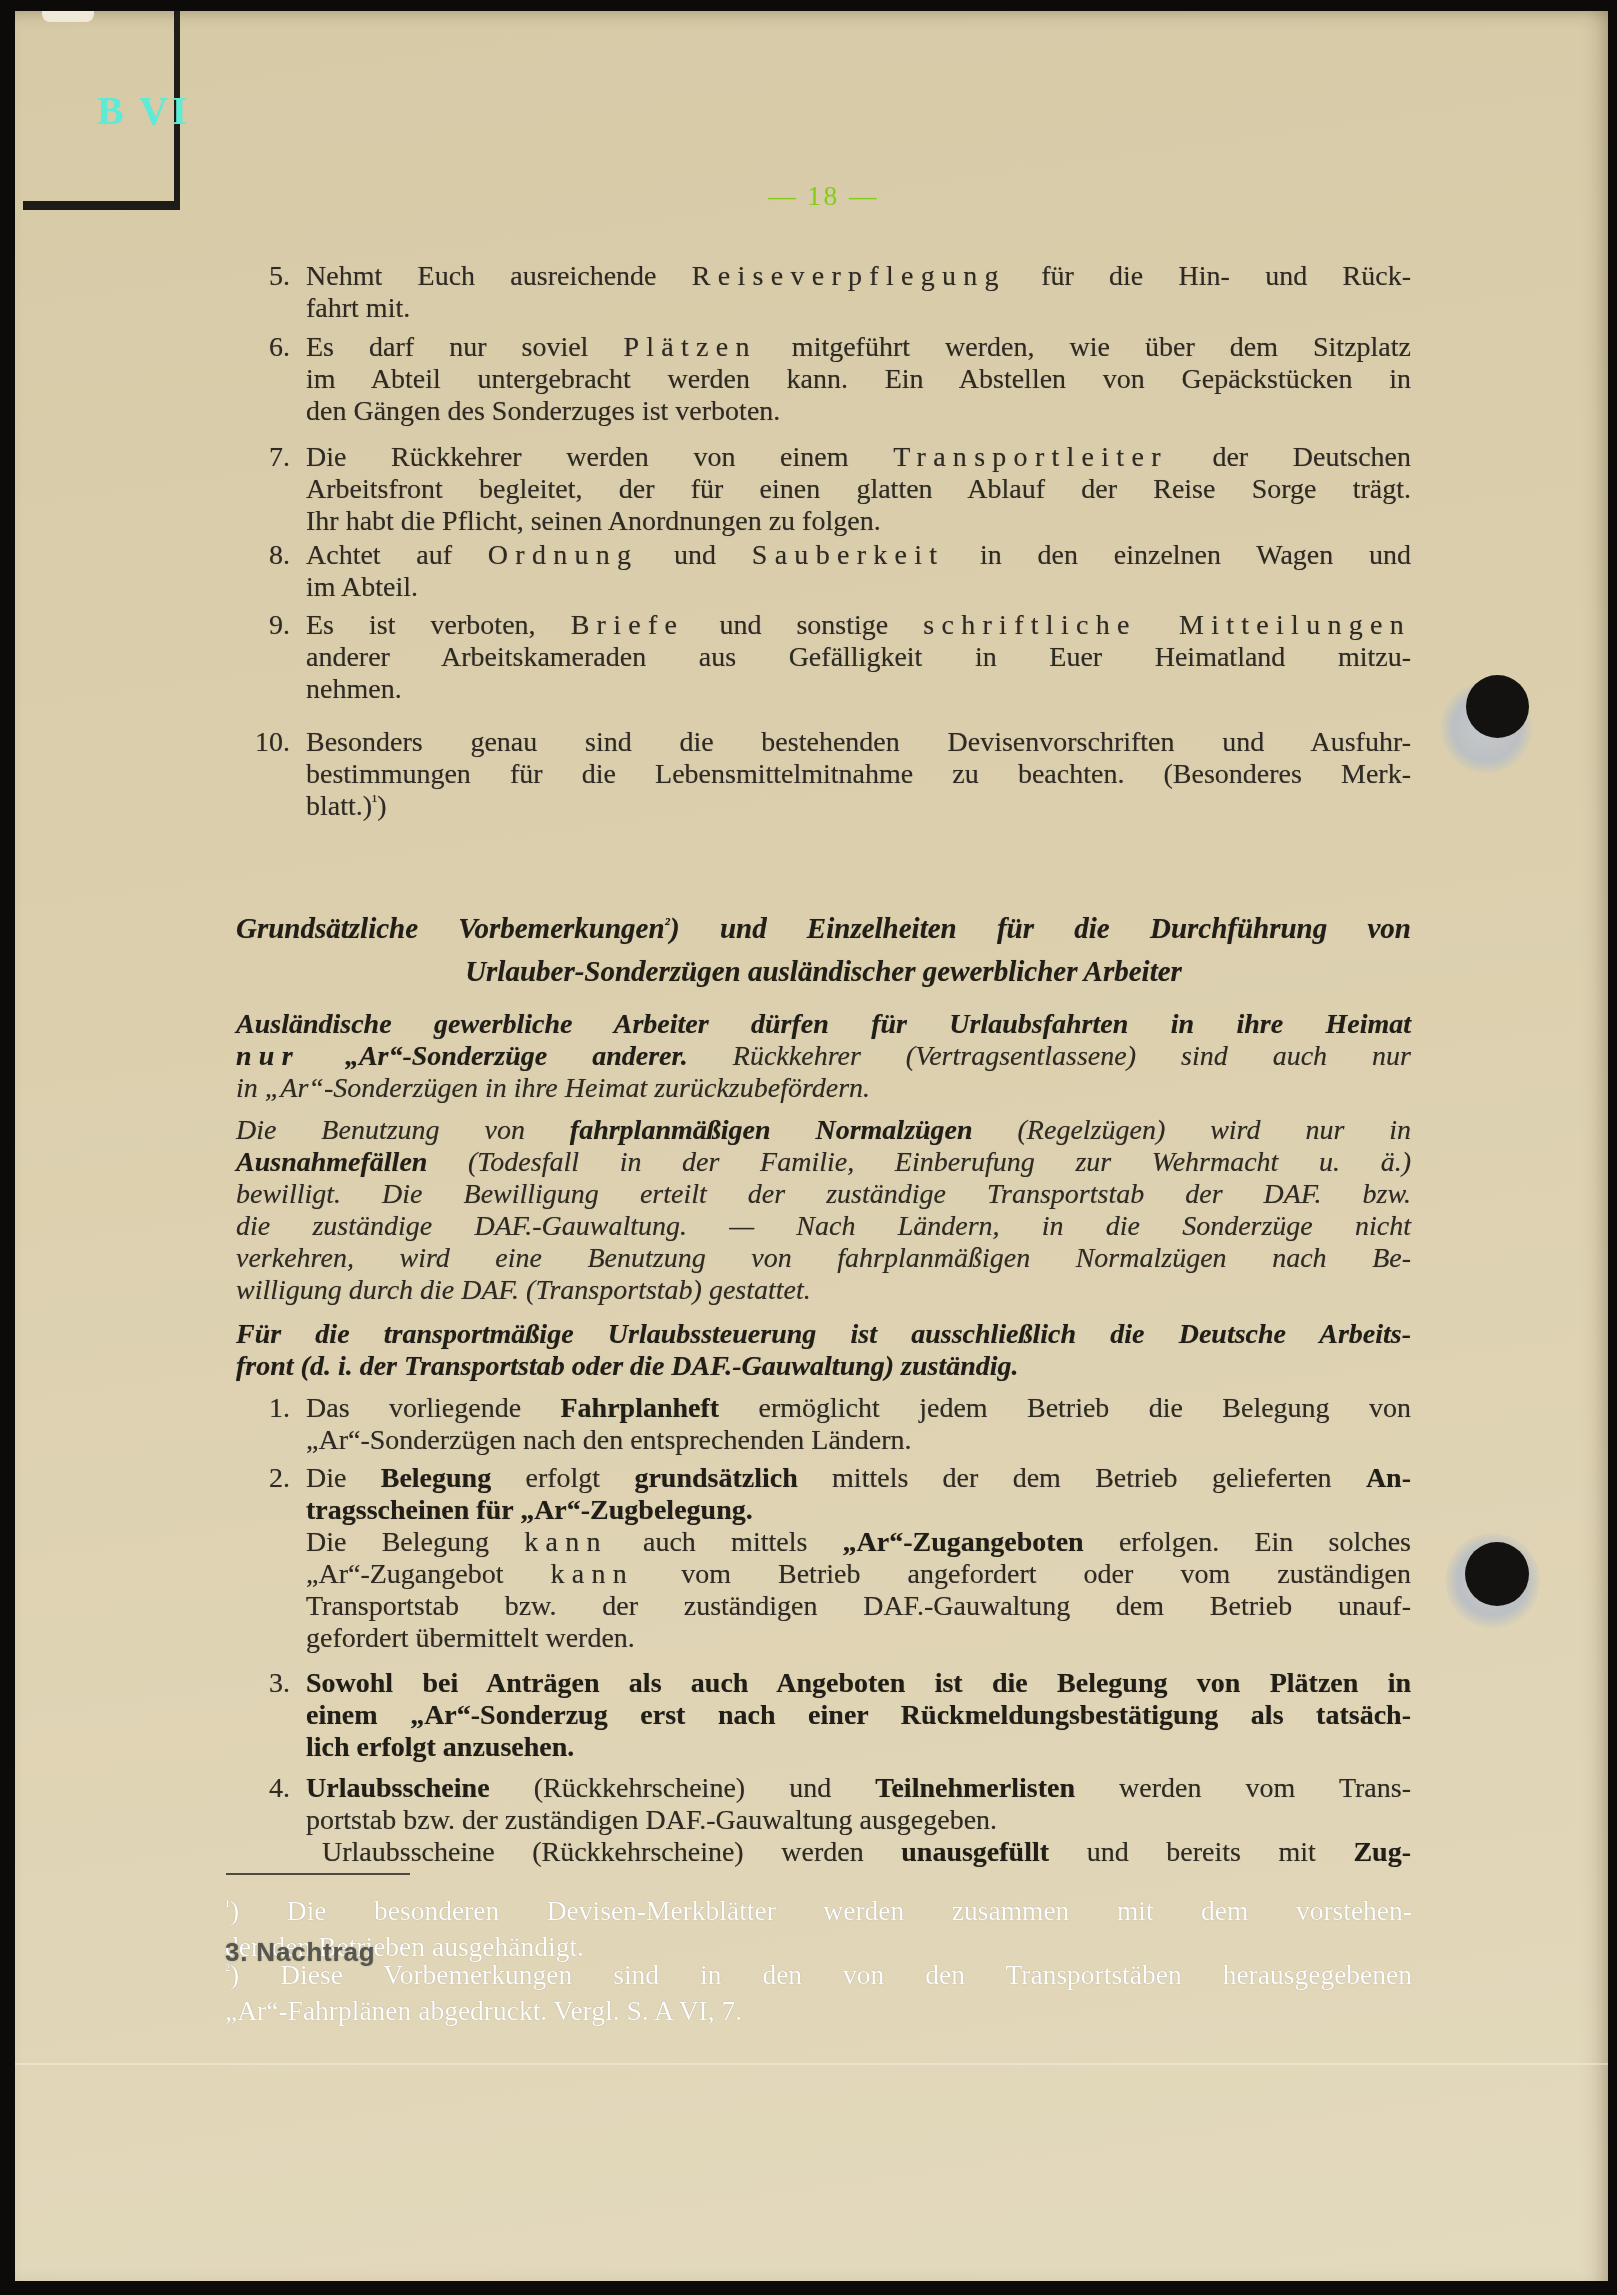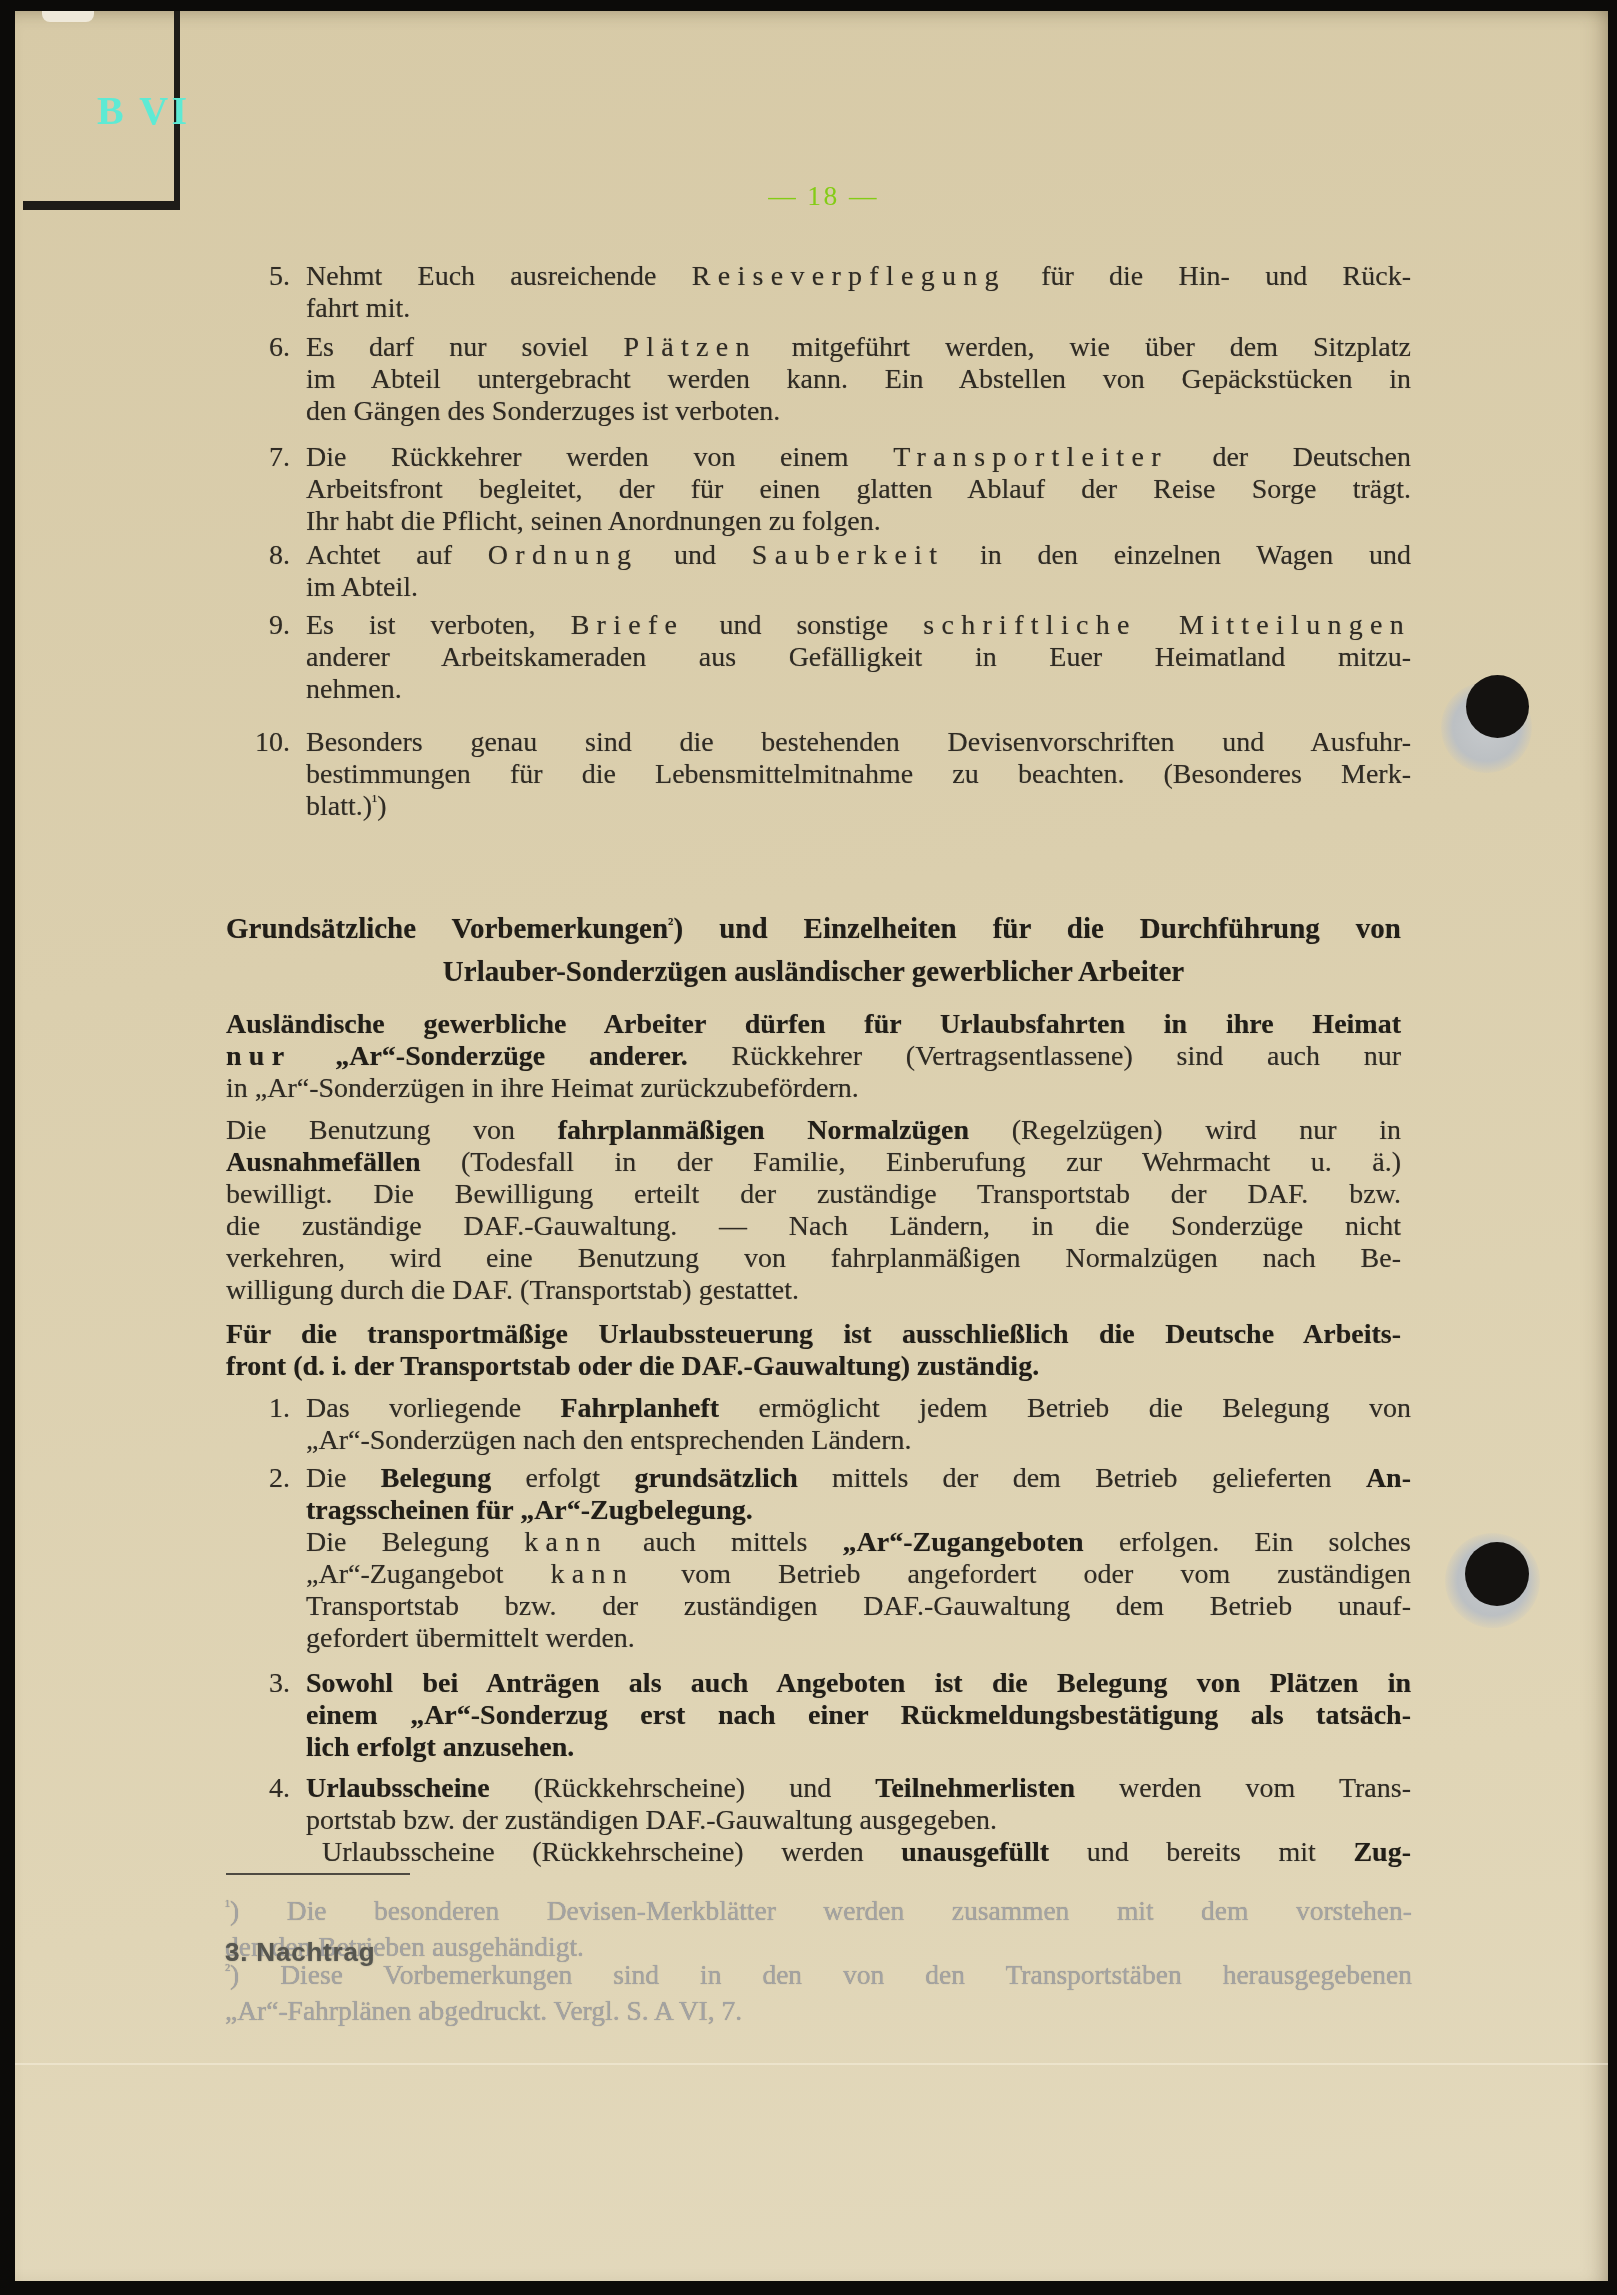--- a/index.html
+++ b/index.html
@@ -22,39 +22,39 @@
 
   
   .lines .line{text-align:justify;text-align-last:justify;line-height:32px;min-height:32px;}
   .lines .line.last{text-align-last:left;}
   .lines .line.center{text-align:right;text-align-last:center;}
   .lines .line.indent{padding-left:16px;}
   .b{font-weight:bold;color:#211e18;}
   .sp{letter-spacing:.26em;}
   .sup{font-size:.62em;position:relative;top:-.45em;}
 
-  .textblock{position:absolute;left:226px;width:1175px;font-size:28px;color:#2f2b24;
-             text-shadow:0 0 0.8px rgba(47,43,36,.45);}
+  .textblock{position:absolute;left:236px;width:1175px;font-size:28px;color:#2f2b24;
+             text-shadow:0 0 0.8px rgba(47,43,36,.45);font-style:italic;}
   #heading{top:909px;}
   #heading .line{line-height:39px;font-size:29px;}
   #para-a{top:1008px;} #para-b{top:1114px;} #para-c{top:1318px;}
 
   .numlist{position:absolute;left:218px;top:0;width:1193px;font-size:28px;color:#2f2b24;
            text-shadow:0 0 0.8px rgba(47,43,36,.45);}
   .numlist .item{position:absolute;left:0;width:100%;}
   .numlist .num{position:absolute;left:0;top:0;width:72px;text-align:right;line-height:32px;}
   .numlist .itext{margin-left:88px;width:1105px;}
   #rules-list .item:nth-child(1){top:260px;} #rules-list .item:nth-child(2){top:331px;}
   #rules-list .item:nth-child(3){top:441px;} #rules-list .item:nth-child(4){top:539px;}
   #rules-list .item:nth-child(5){top:609px;} #rules-list .item:nth-child(6){top:726px;}
   #main-list .item:nth-child(1){top:1392px;} #main-list .item:nth-child(2){top:1462px;}
   #main-list .item:nth-child(3){top:1667px;} #main-list .item:nth-child(4){top:1772px;}
 
   #fn-rule{position:absolute;left:226px;top:1873px;width:184px;height:2.4px;background:#4e4a42;}
-  .footnote{position:absolute;left:225px;width:1187px;font-size:27.5px;color:#a3a3a3;
+  .footnote{position:absolute;left:225px;width:1187px;font-size:27.5px;color:#ffffff;
             text-shadow:0 0 0.8px rgba(47,43,36,.45);}
   #footnote-1{top:1895px;} #footnote-2{top:1959px;}
 
   #bottom-label{position:absolute;left:225px;top:1937px;font-size:26px;font-weight:bold;
                 font-family:Liberation Sans, sans-serif;color:#56564f;
                 letter-spacing:0.8px;text-shadow:0 0 1.6px rgba(86,86,79,.5);}
 
   
   .punch-halo{position:absolute;border-radius:50%;
      background:radial-gradient(circle,#c6c9cc 0%,#bcc0c3 52%,rgba(188,192,195,0) 74%);}

